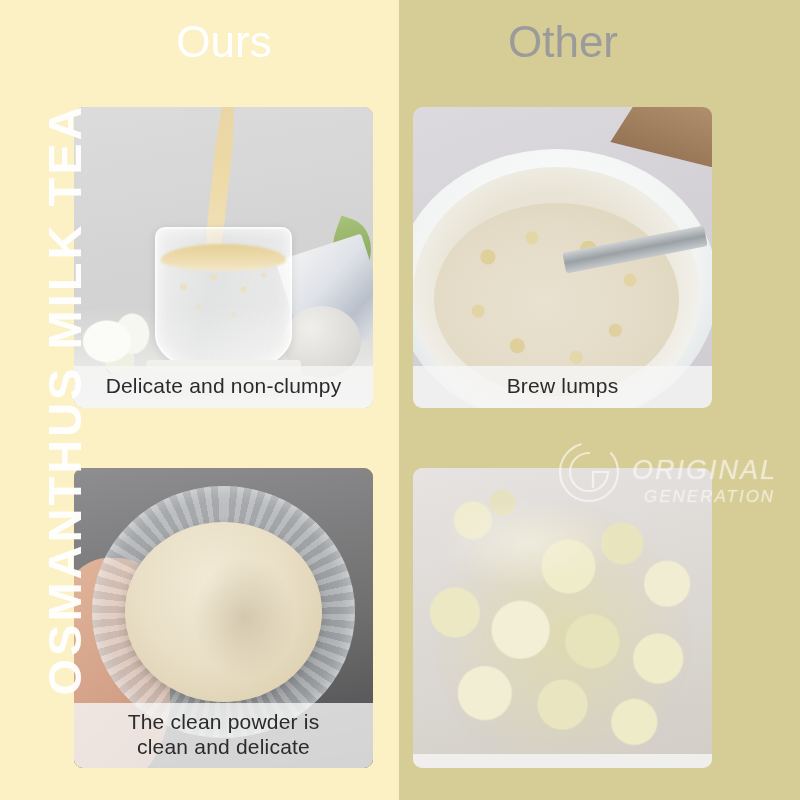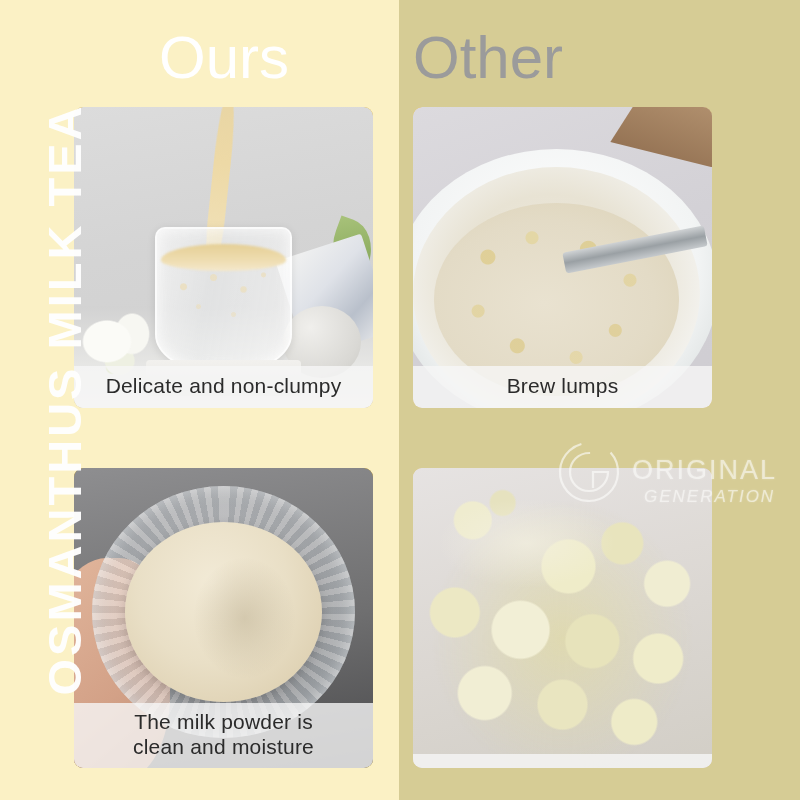--- a/index.html
+++ b/index.html
@@ -38,28 +38,28 @@
     white-space: nowrap;
     text-align: center;
     line-height: 1;
     z-index: 3;
     opacity: .97;
   }
 
   
   .heading {
     position: absolute;
-    top: 28px;
-    font-size: 60px;
+    top: 20px;
+    font-size: 44px;
     font-weight: 400;
     line-height: 1;
     z-index: 4;
   }
   .heading-ours  { left: 74px; width: 300px; text-align: center; color: #FFFFFF; }
-  .heading-other { left: 413px; width: 300px; text-align: left; color: #9B9B9B; }
+  .heading-other { left: 413px; width: 300px; text-align: center; color: #9B9B9B; }
 
   
   .card {
     position: absolute;
     border-radius: 9px;
     overflow: hidden;
     z-index: 2;
     background: #eab308;
   }
   .card-tl { left: 74px;  top: 107px; width: 299px; height: 301px; }
@@ -259,21 +259,21 @@
     width:236px; height:80px;
     z-index: 6;
     pointer-events:none;
     opacity:.62;
   }
   .wm-row { display:flex; align-items:center; height:100%; }
   .wm-mark { width:66px; height:66px; position:relative; flex:0 0 auto; }
   .wm-text { margin-left:10px; line-height:1; }
   .wm-l1 {
     font-size:27px; color:#fdfdfb; letter-spacing:2px;
-    font-family: "Liberation Sans", sans-serif; font-weight:400;
+    font-family: "Liberation Sans", sans-serif; font-style: italic; font-weight:400;
     text-shadow: 0 0 2px rgba(255,255,255,.5);
     margin-top: 17px;
   }
   .wm-l2 {
     font-size:17px; color:#fdfdfb; letter-spacing:2px; margin-top:4px; margin-left:12px;
     font-family: "Liberation Sans", sans-serif; font-style: italic; font-weight:400;
     text-shadow: 0 0 2px rgba(255,255,255,.5);
   }
 </style>
 </head>
@@ -323,22 +323,22 @@
 
   <div class="card card-bl">
     <div class="photo p3">
       <div class="hand"></div>
       <div class="dish"></div>
       <div class="ridges"></div>
       <div class="powder"></div>
       <div class="powder-shade"></div>
     </div>
     <div class="caption two-line">
-      <span class="cl">The milk powder is</span>
-      <span class="cl">clean and moisture</span>
+      <span class="cl">The clean powder is</span>
+      <span class="cl">clean and delicate</span>
     </div>
   </div>
 
   <div class="card card-br">
     <div class="photo p4">
       <div class="cloth"></div>
       <div class="clumps"></div>
       <div class="dust"></div>
     </div>
     <div class="caption two-line">

